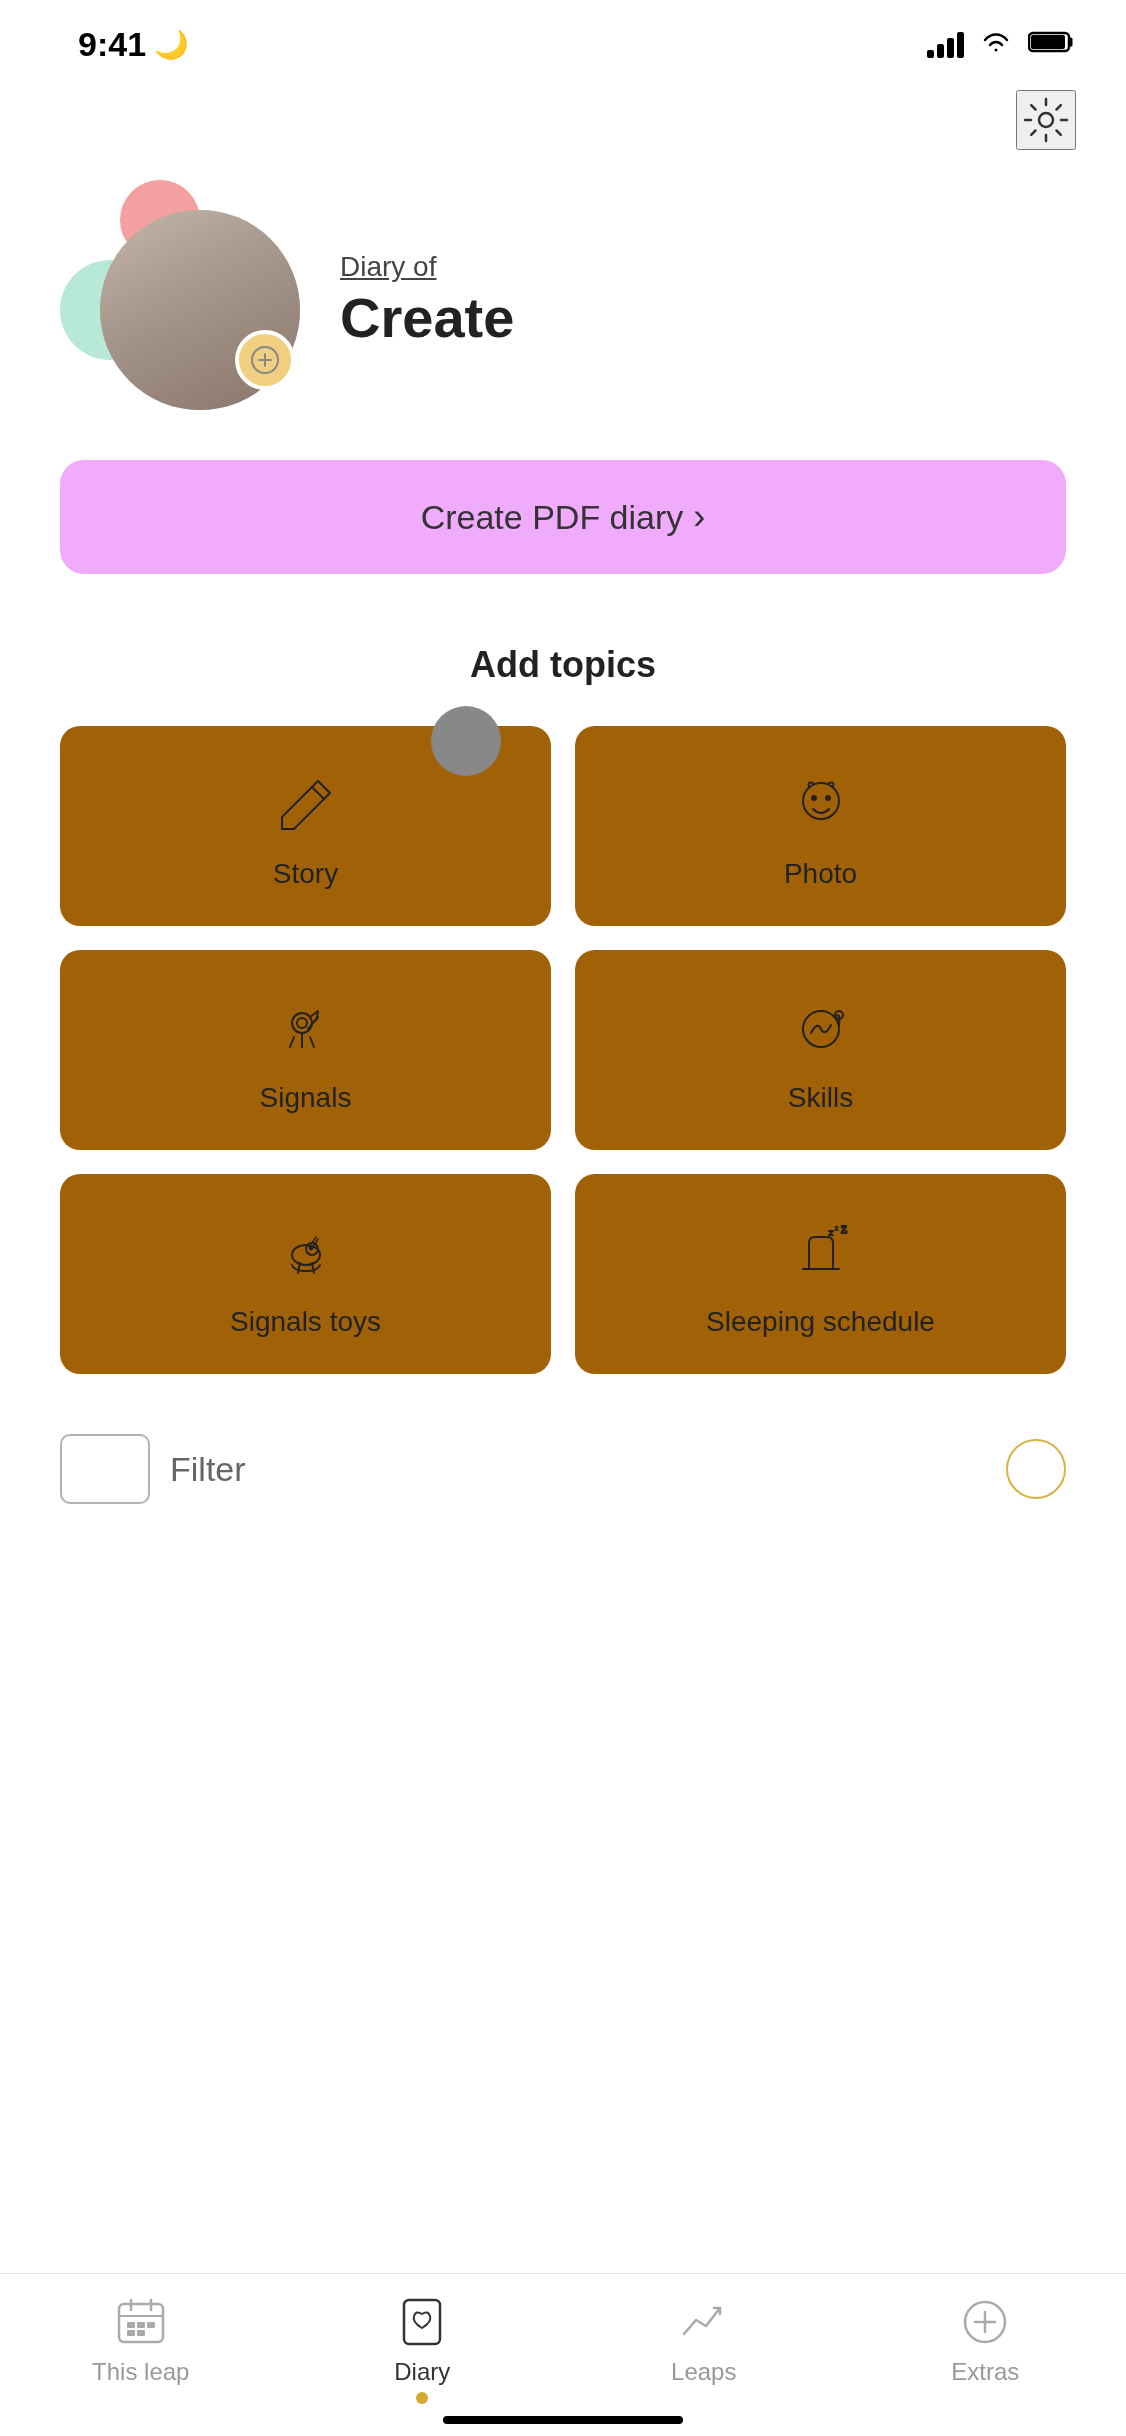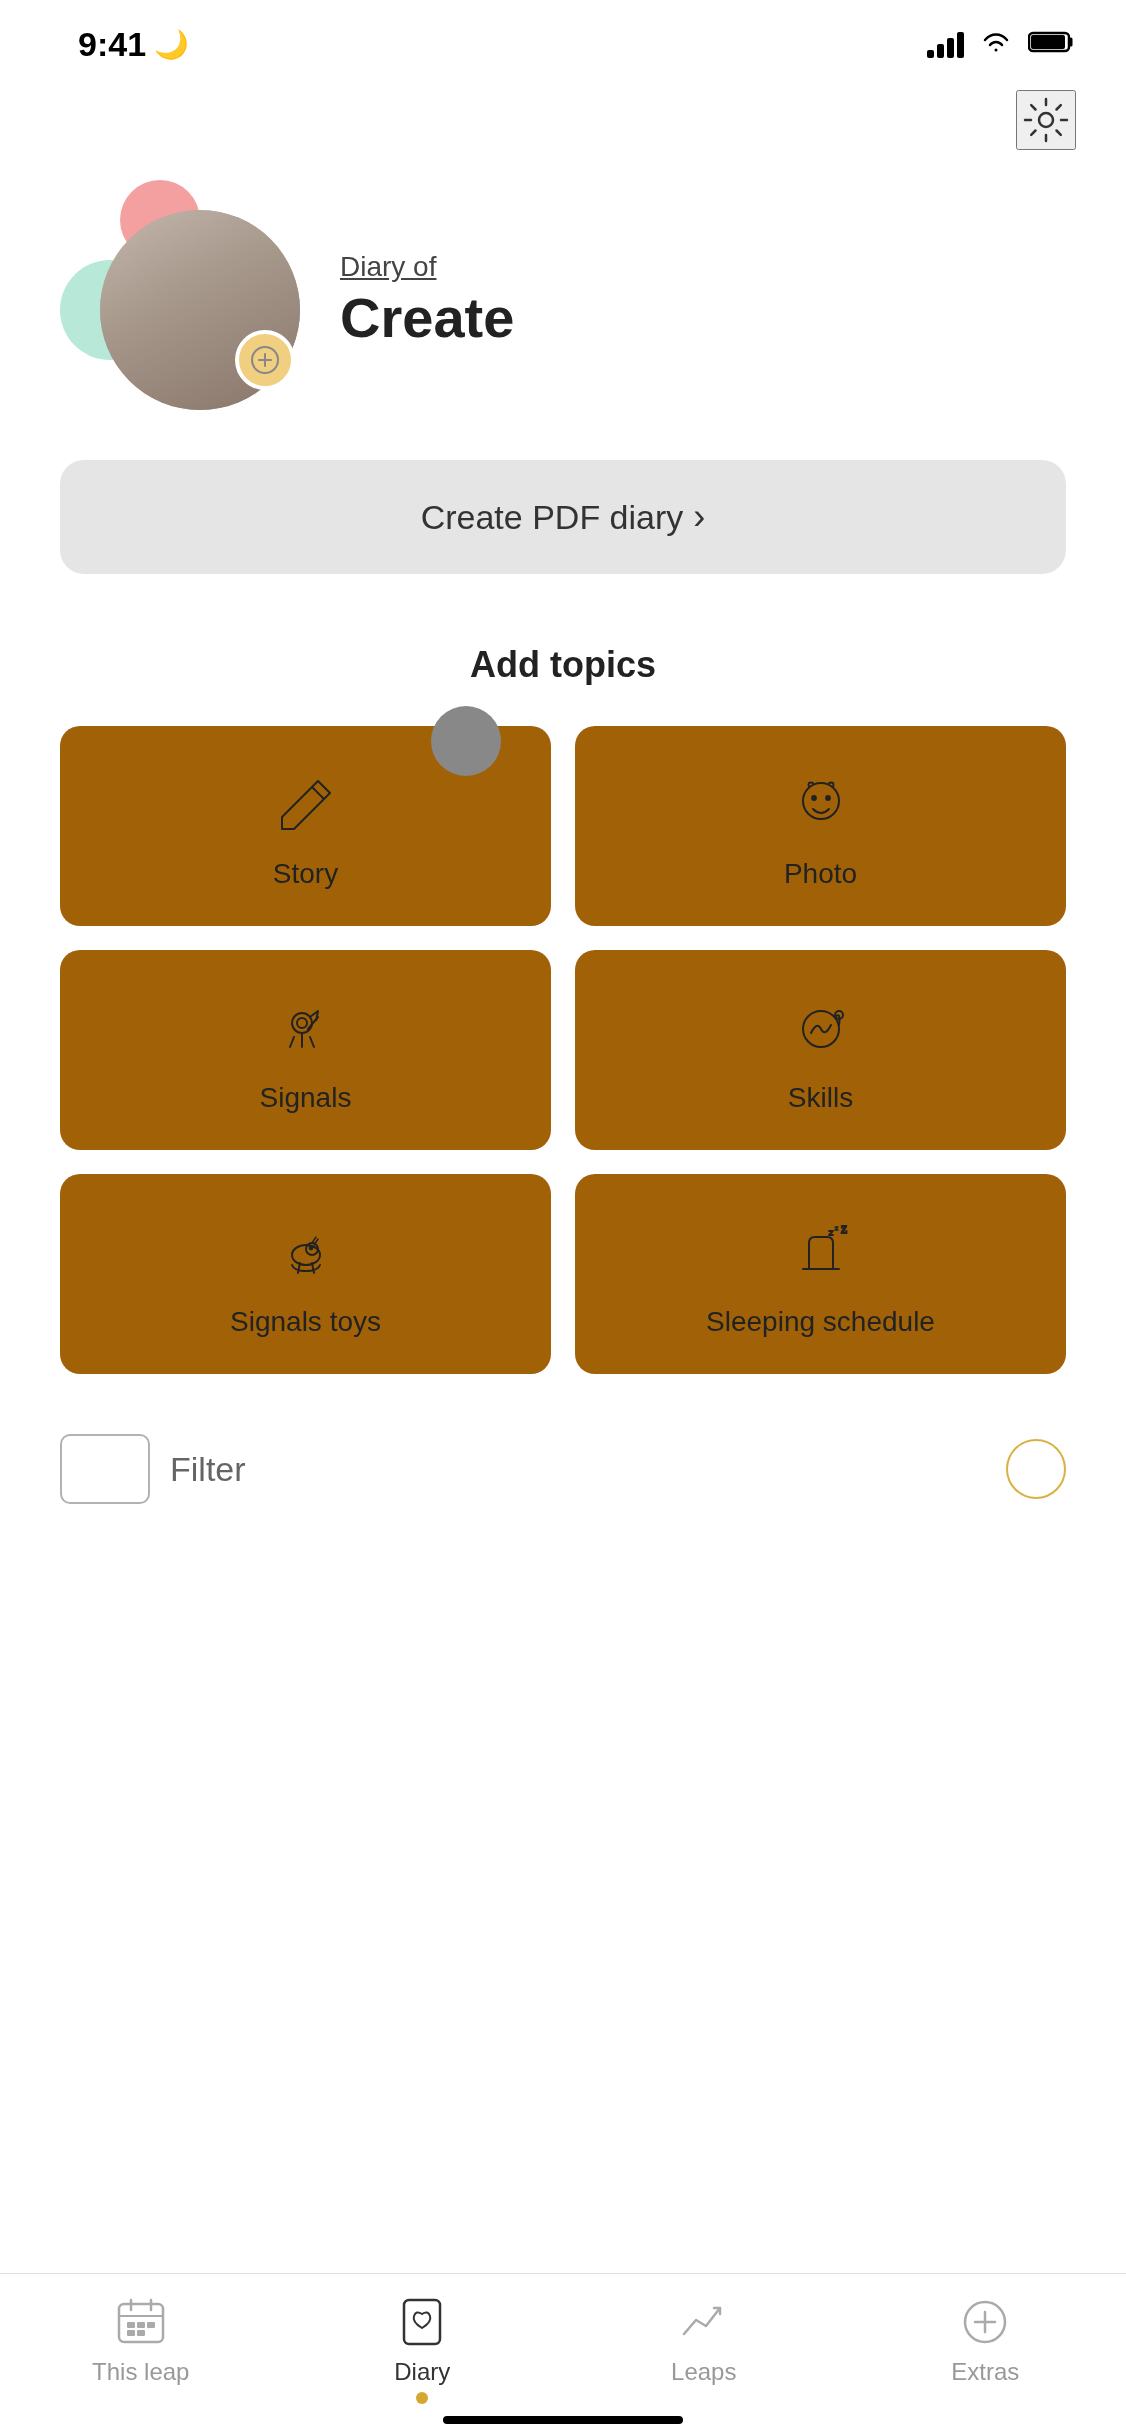--- a/index.html
+++ b/index.html
@@ -145,21 +145,21 @@
       color: #222;
       line-height: 1.1;
     }
 
     
     .pdf-btn-container {
       padding: 10px 60px 40px 60px;
     }
     .pdf-btn {
       width: 100%;
-      background: #e5e5e5;
+      background: #f0abfc;
       border: none;
       border-radius: 24px;
       padding: 36px 0;
       font-size: 34px;
       font-weight: 500;
       color: #333;
       cursor: pointer;
       display: flex;
       align-items: center;
       justify-content: center;

